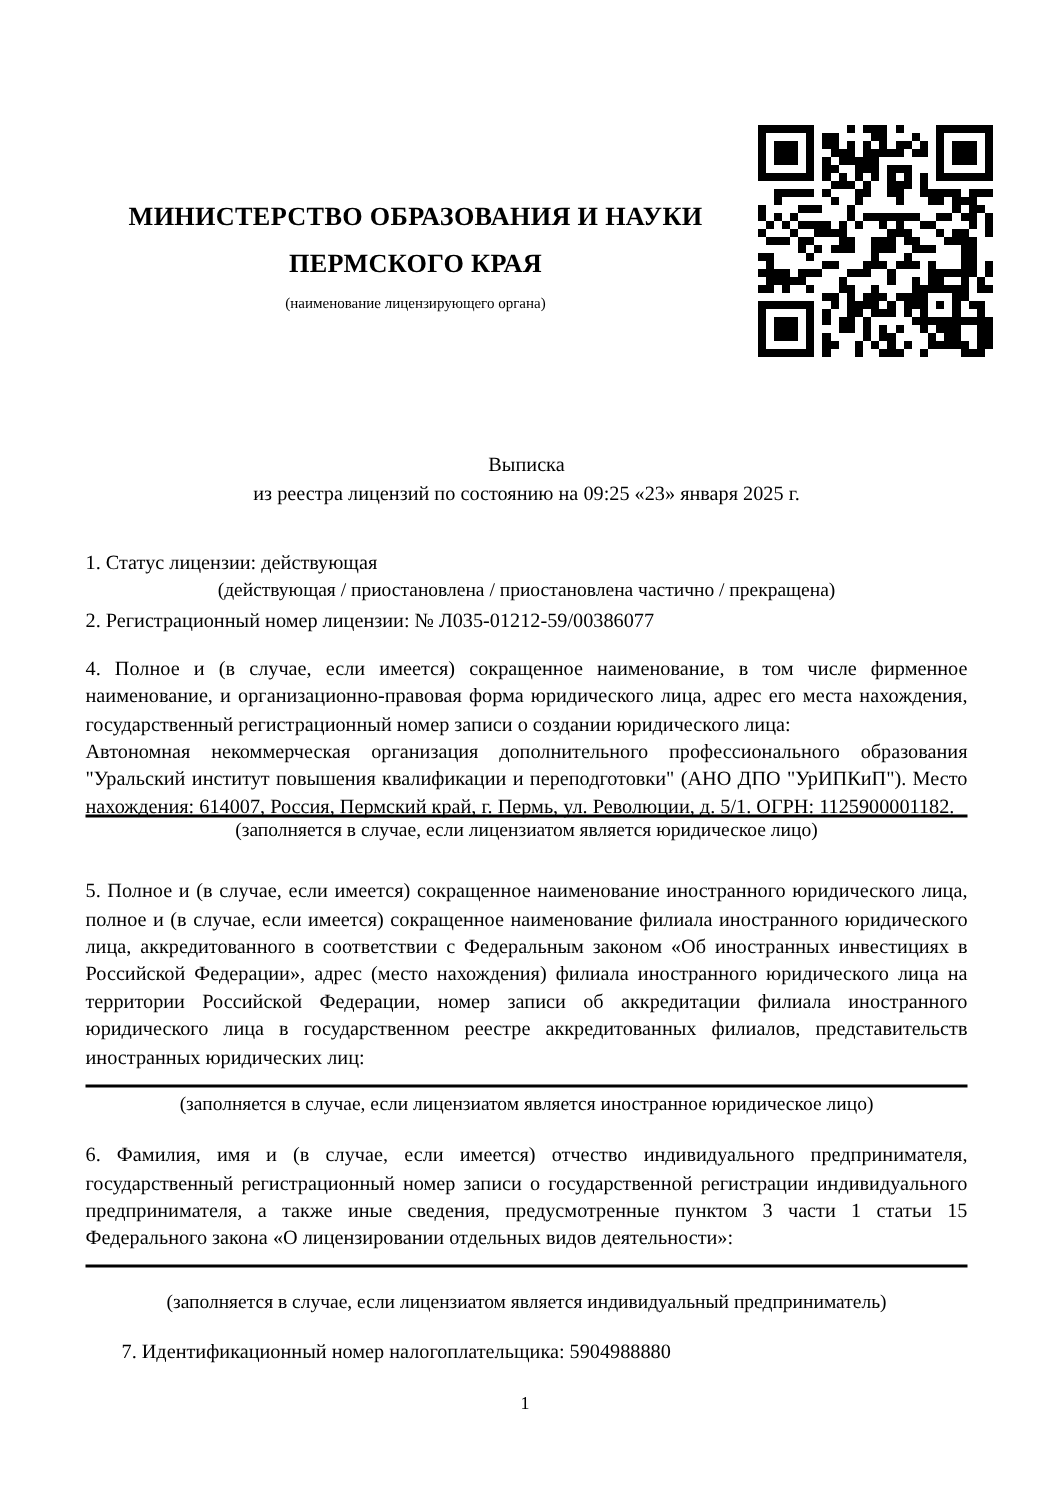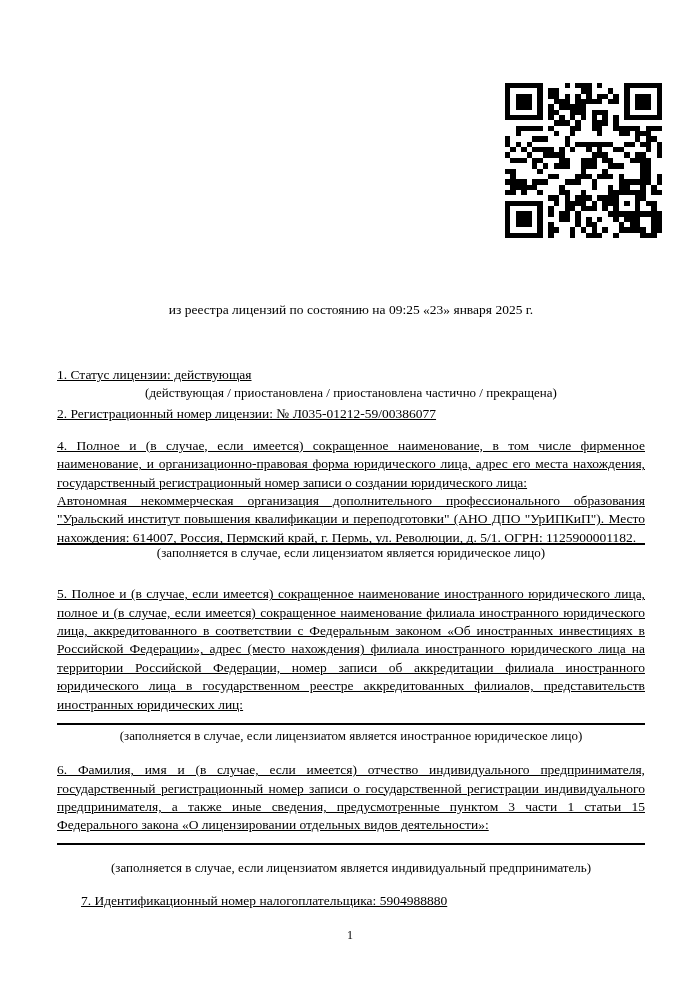--- a/index.html
+++ b/index.html
@@ -23,21 +23,21 @@
   
   .doc-title {
     position: absolute; top: 300px; left: 57px; width: 588px;
     text-align: center; font-size: 13.5px; line-height: 19px;
   }
   
   .content {
     position: absolute; top: 366px; left: 57px; width: 588px;
     font-size: 13.5px; line-height: 18.4px;
   }
-  .para { text-align: justify; text-decoration: underline; }
+  .para { text-align: justify; }
   .caption { font-size: 13px; line-height: 13px; text-align: center; }
   .sign-line { height: 0; border-top: 2px solid #000; }
   #item-1 .caption { margin-top: 2px; }
   #item-2 { margin-top: 6px; }
   #item-3 { margin-top: 15px; }
   #item-4 { margin-top: 13px; }
   #item-4 .sign-line { margin-top: -4px; }
   #item-4 .caption { margin-top: 1px; }
   #item-5 { margin-top: 26px; }
   #item-5 .sign-line { margin-top: 9px; }
@@ -49,20 +49,25 @@
   .page-number {
     position: absolute; top: 928px; left: 0; width: 700px;
     text-align: center; font-size: 12px;
   }
 </style>
 </head>
 <body>
 
 <div class="page">
 
+  <div class="ministry">
+    <div class="ministry-name">МИНИСТЕРСТВО ОБРАЗОВАНИЯ И НАУКИ</div>
+    <div class="ministry-name">ПЕРМСКОГО КРАЯ</div>
+    <div class="ministry-caption">(наименование лицензирующего органа)</div>
+  </div>
 
   <div class="qr" id="qr-box">
       <svg viewBox="0 0 29 29" preserveAspectRatio="none" shape-rendering="crispEdges" fill="#000000">
         <rect x="0" y="0" width="1" height="1"></rect>
         <rect x="1" y="0" width="1" height="1"></rect>
         <rect x="2" y="0" width="1" height="1"></rect>
         <rect x="3" y="0" width="1" height="1"></rect>
         <rect x="4" y="0" width="1" height="1"></rect>
         <rect x="5" y="0" width="1" height="1"></rect>
         <rect x="6" y="0" width="1" height="1"></rect>
@@ -476,20 +481,21 @@
         <rect x="16" y="28" width="1" height="1"></rect>
         <rect x="17" y="28" width="1" height="1"></rect>
         <rect x="20" y="28" width="1" height="1"></rect>
         <rect x="25" y="28" width="1" height="1"></rect>
         <rect x="26" y="28" width="1" height="1"></rect>
         <rect x="27" y="28" width="1" height="1"></rect>
       </svg>
     </div>
 
   <div class="doc-title">
+    <div>Выписка</div>
     <div>из реестра лицензий по состоянию на 09:25 «23» января 2025 г.</div>
   </div>
 
   <div class="content">
 
     <div class="item" id="item-1">
       <div class="para">1. Статус лицензии: действующая</div>
       <div class="caption">(действующая / приостановлена / приостановлена частично / прекращена)</div>
     </div>
 

